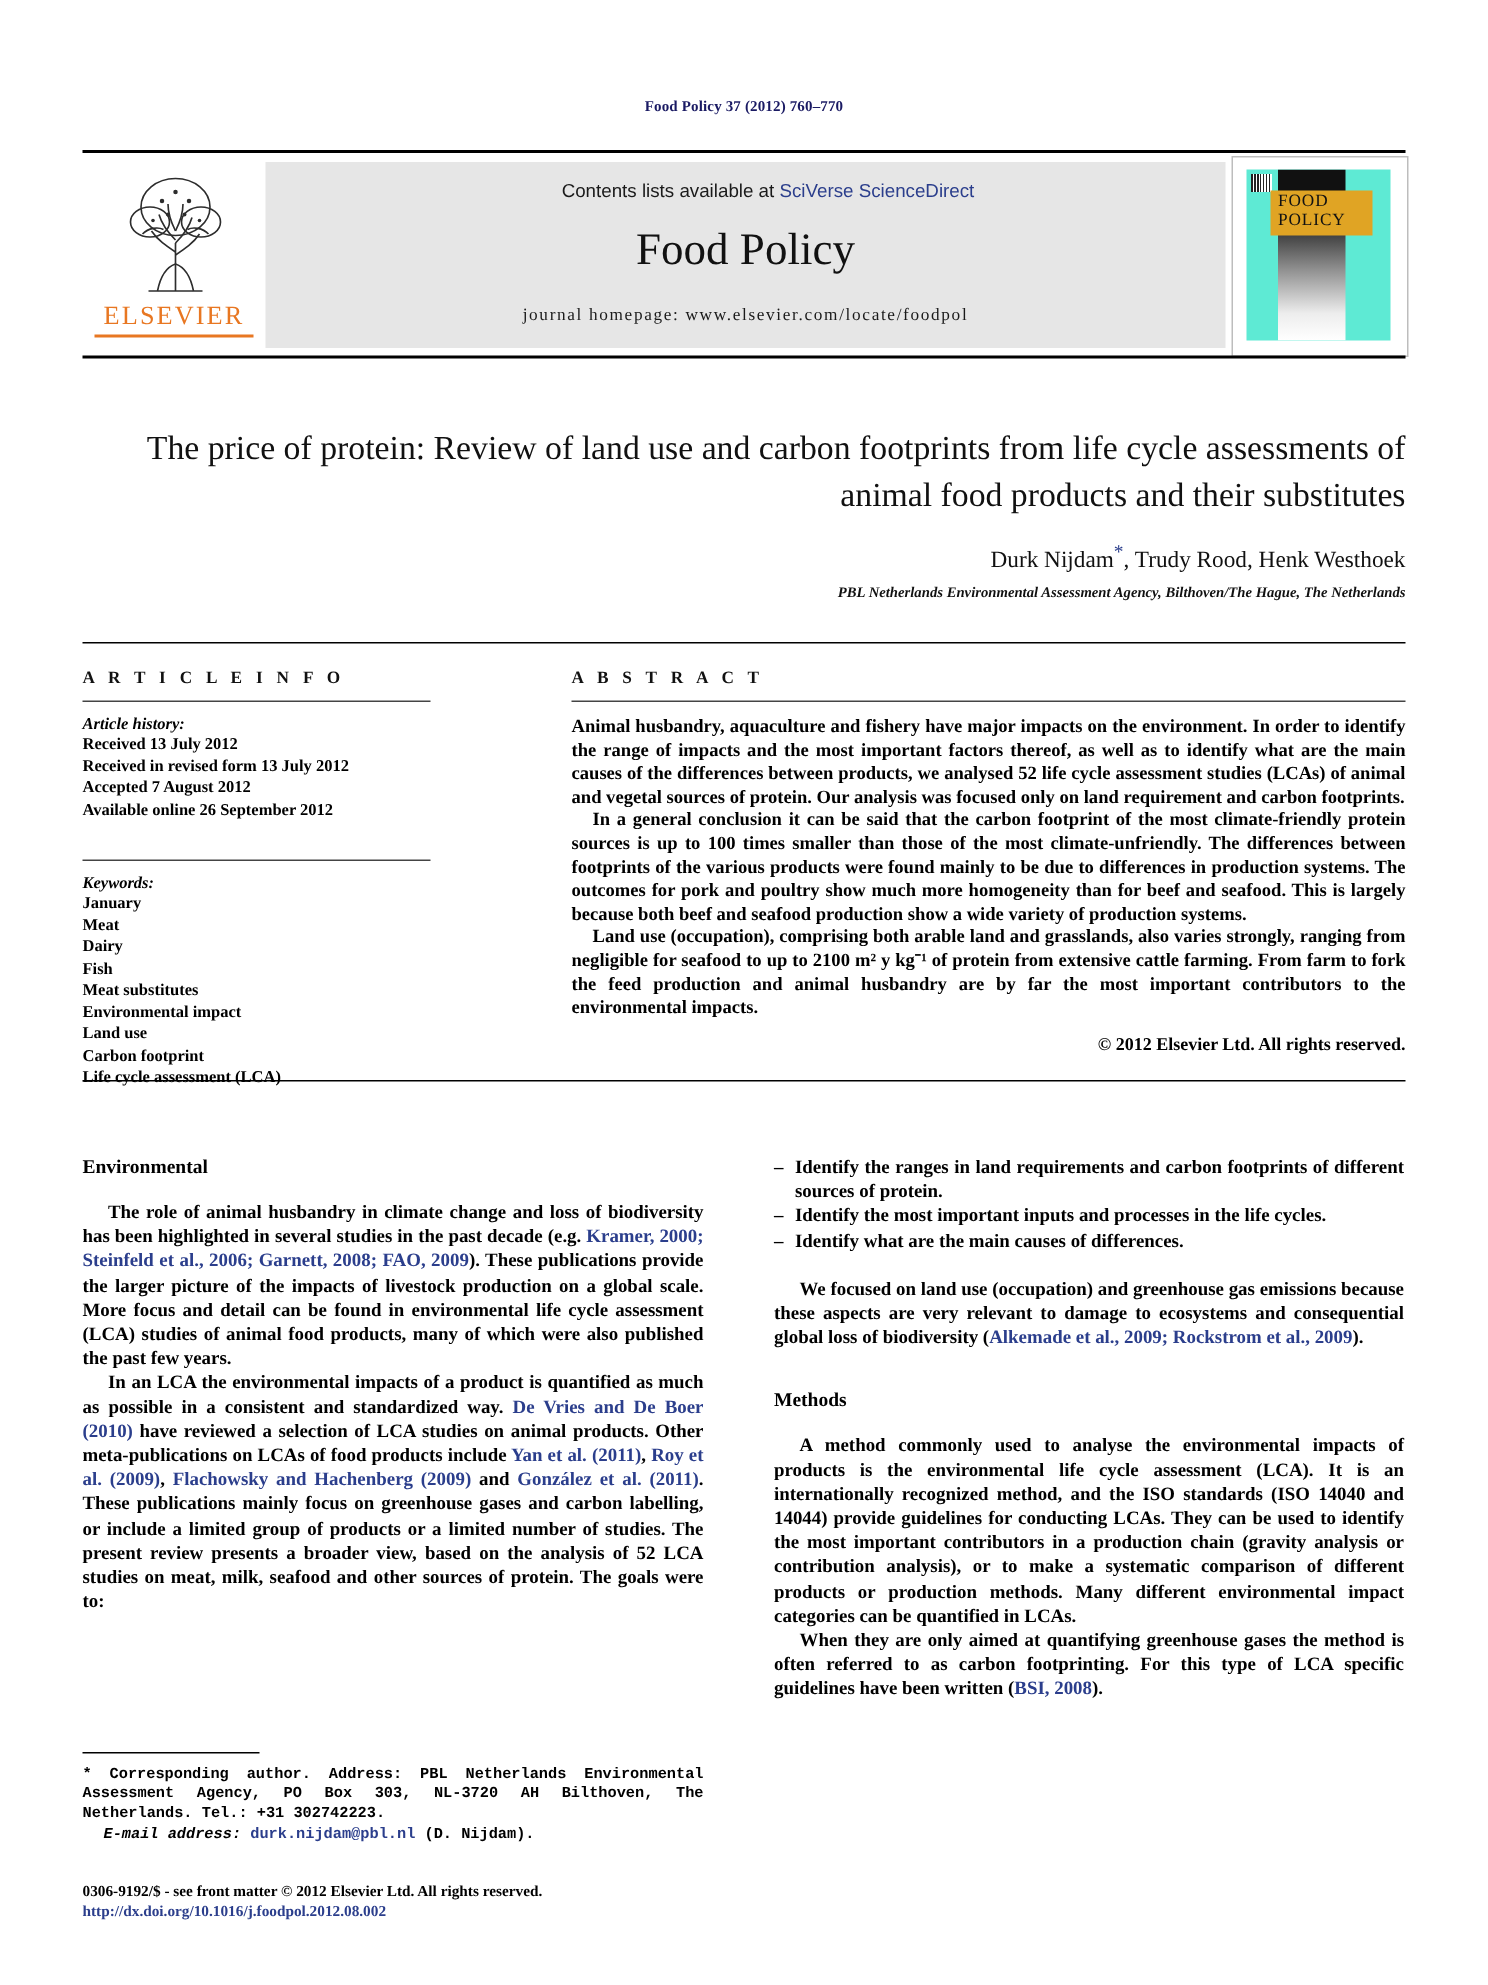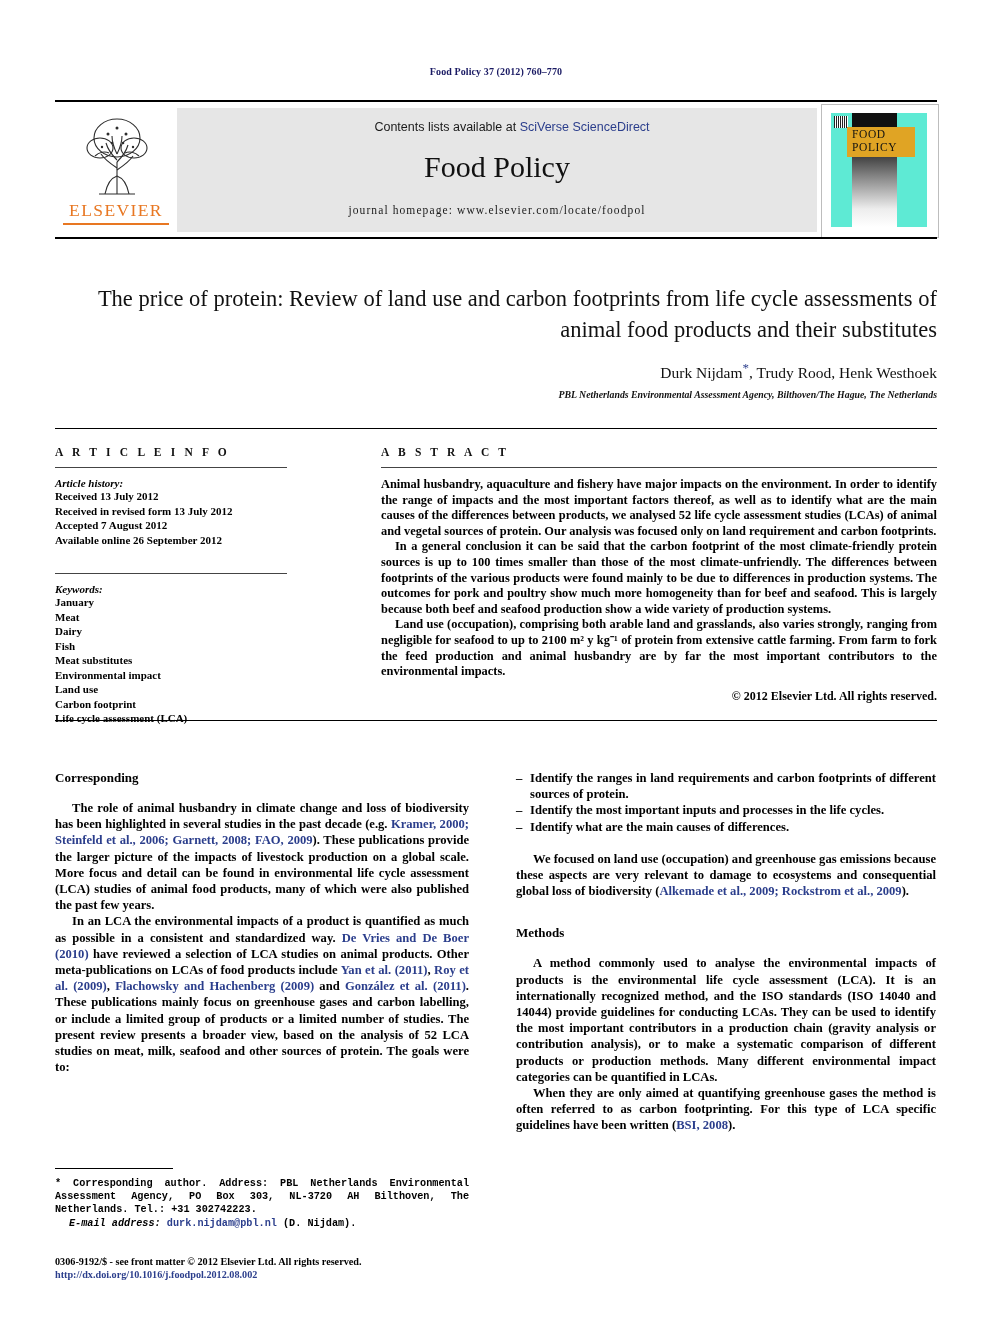--- a/index.html
+++ b/index.html
@@ -513,21 +513,21 @@
       <p class="abs-p">Animal husbandry, aquaculture and fishery have major impacts on the environment. In order to identify the range of impacts and the most important factors thereof, as well as to identify what are the main causes of the differences between products, we analysed 52 life cycle assessment studies (LCAs) of animal and vegetal sources of protein. Our analysis was focused only on land requirement and carbon footprints.</p>
       <p class="abs-p">In a general conclusion it can be said that the carbon footprint of the most climate-friendly protein sources is up to 100 times smaller than those of the most climate-unfriendly. The differences between footprints of the various products were found mainly to be due to differences in production systems. The outcomes for pork and poultry show much more homogeneity than for beef and seafood. This is largely because both beef and seafood production show a wide variety of production systems.</p>
       <p class="abs-p">Land use (occupation), comprising both arable land and grasslands, also varies strongly, ranging from negligible for seafood to up to 2100 m² y kg⁻¹ of protein from extensive cattle farming. From farm to fork the feed production and animal husbandry are by far the most important contributors to the environmental impacts.</p>
       <div class="copyright">© 2012 Elsevier Ltd. All rights reserved.</div>
     </div>
 
     <div class="band-rule-bottom"></div>
   </div>
 
   <div class="body-left">
-    <h2 class="head2">Corresponding</h2>
+    <h2 class="head2">Environmental</h2>
 
     <p class="body-p"><span>The role of animal husbandry in climate change and loss of biodiversity has been highlighted in several studies in the past decade (e.g. </span><span class="cite">Kramer, 2000; Steinfeld et al., 2006; Garnett, 2008; FAO, 2009</span><span>). These publications provide the larger picture of the impacts of livestock production on a global scale. More focus and detail can be found in environmental life cycle assessment (LCA) studies of animal food products, many of which were also published the past few years.</span></p>
 
     <p class="body-p"><span>In an LCA the environmental impacts of a product is quantified as much as possible in a consistent and standardized way. </span><span class="cite">De Vries and De Boer (2010)</span><span> have reviewed a selection of LCA studies on animal products. Other meta-publications on LCAs of food products include </span><span class="cite">Yan et al. (2011)</span><span>, </span><span class="cite">Roy et al. (2009)</span><span>, </span><span class="cite">Flachowsky and Hachenberg (2009)</span><span> and </span><span class="cite">González et al. (2011)</span><span>. These publications mainly focus on greenhouse gases and carbon labelling, or include a limited group of products or a limited number of studies. The present review presents a broader view, based on the analysis of 52 LCA studies on meat, milk, seafood and other sources of protein. The goals were to:</span></p>
   </div>
 
   <div class="body-right">
     <ul class="goals">
       <li><span class="dash">–</span><span>Identify the ranges in land requirements and carbon footprints of different sources of protein.</span></li>
       <li><span class="dash">–</span><span>Identify the most important inputs and processes in the life cycles.</span></li>

